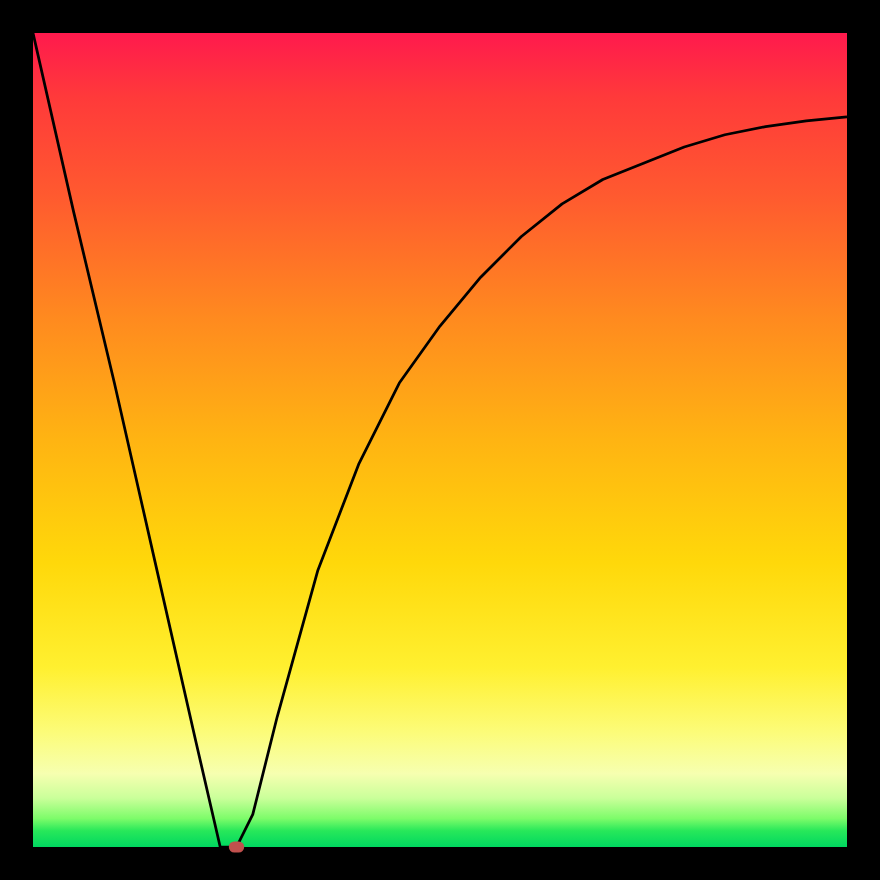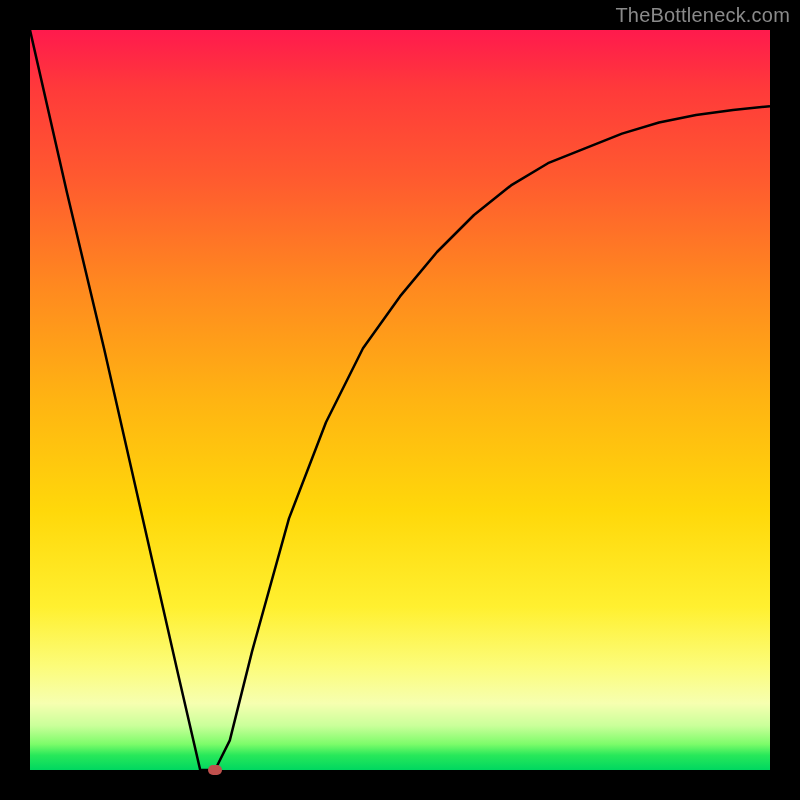--- a/index.html
+++ b/index.html
@@ -64,21 +64,20 @@
     height: 10px;
     background: #c0504d;
     border-radius: 5px / 5px;
     transform: translate(-50%, -50%);
   }
 </style>
 </head>
 <body>
 
 <div class="frame">
-  <div class="watermark">TheBottleneck.com</div>
 
   <div class="plot-area">
     <svg class="curve" viewBox="0 0 740 740" preserveAspectRatio="none">
       <path fill="none" stroke="#000" stroke-width="2.5" stroke-linejoin="round" d="M0.0 0.0 L37.0 162.8 L74.0 318.2 L111.0 481.0 L148.0 643.8 L170.2 740.0 L185.0 740.0 L199.8 710.4 L222.0 621.6 L259.0 488.4 L296.0 392.2 L333.0 318.2 L370.0 266.4 L407.0 222.0 L444.0 185.0 L481.0 155.4 L518.0 133.2 L555.0 118.4 L592.0 103.6 L629.0 92.5 L666.0 85.1 L703.0 79.9 L740.0 76.2"></path>
     </svg>
     <div class="marker" style="left: 185px; top: 740px;"></div>
   </div>
 </div>
 
 </body></html>

